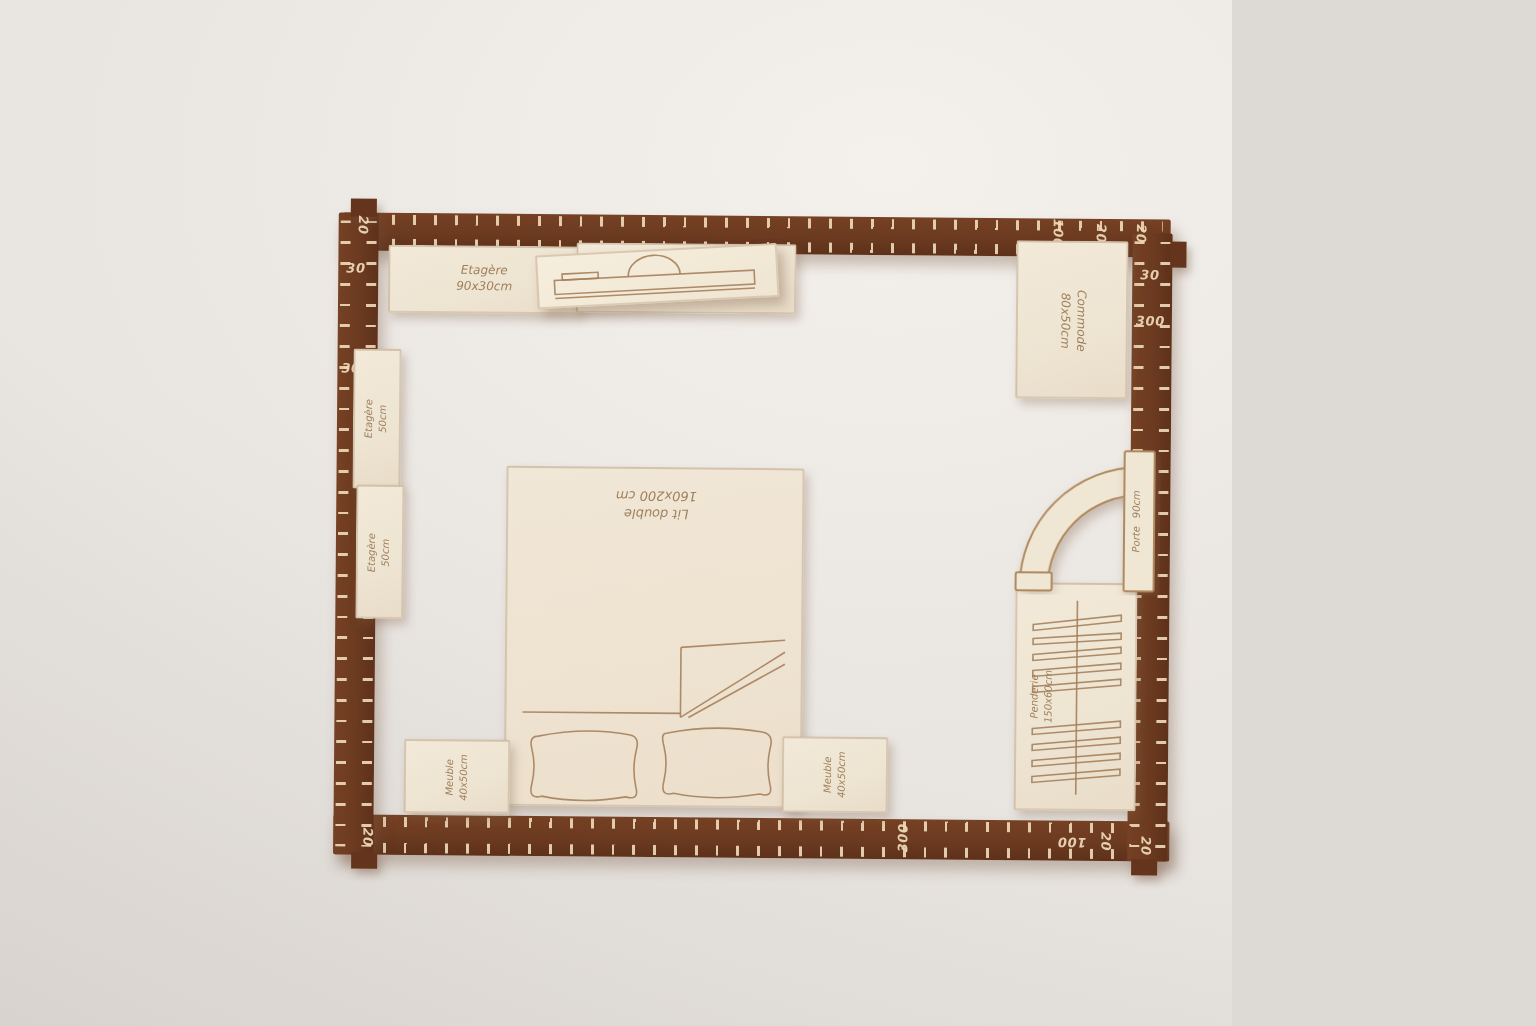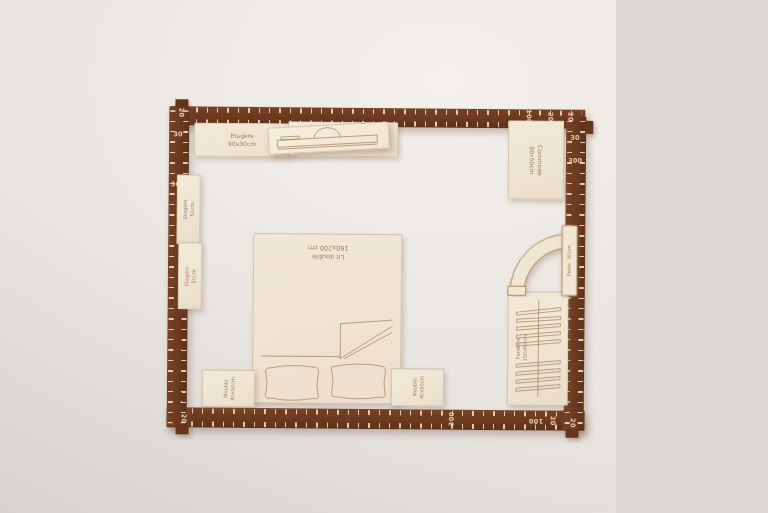--- a/index.html
+++ b/index.html
@@ -1,19 +1,19 @@
 <!DOCTYPE html>
 <html><head>
 <meta charset="utf-8">
 <style>
   html,body{margin:0;padding:0;background:#ddd9d5;}
   .scene{position:relative;width:616px;height:513px;overflow:hidden;
     font-family:"DejaVu Sans","Liberation Sans",sans-serif;
     background:
-      radial-gradient(130% 110% at 72% 16%, #f4f1ed 0%, #ebe7e3 42%, #e2deda 100%);}
+      radial-gradient(130% 110% at 72% 16%, #f4f1ed 0%, #ebe7e3 42%, #e2deda 100%); font-style: italic;}
   .vign{position:absolute;inset:0;background:linear-gradient(205deg, rgba(0,0,0,0) 55%, rgba(115,105,95,.10) 100%);pointer-events:none;}
 
   
   .planner{position:absolute;left:168px;top:106px;width:418px;height:324px;transform:rotate(.5deg);}
   .bar{position:absolute;background:linear-gradient(180deg,#764124 0%,#6b3a20 55%,#5e311a 100%);
        box-shadow:3px 5px 7px rgba(120,90,65,.35);border-radius:1px;z-index:1;}
   .bar.v{background:linear-gradient(90deg,#764124 0%,#6b3a20 55%,#5e311a 100%);}
   .bar-top{left:2px;top:2px;width:414px;height:19px;}
   .bar-bottom{left:0px;top:303px;width:418px;height:20px;}
   .bar-left{left:0px;top:2px;width:20px;height:321px;}

